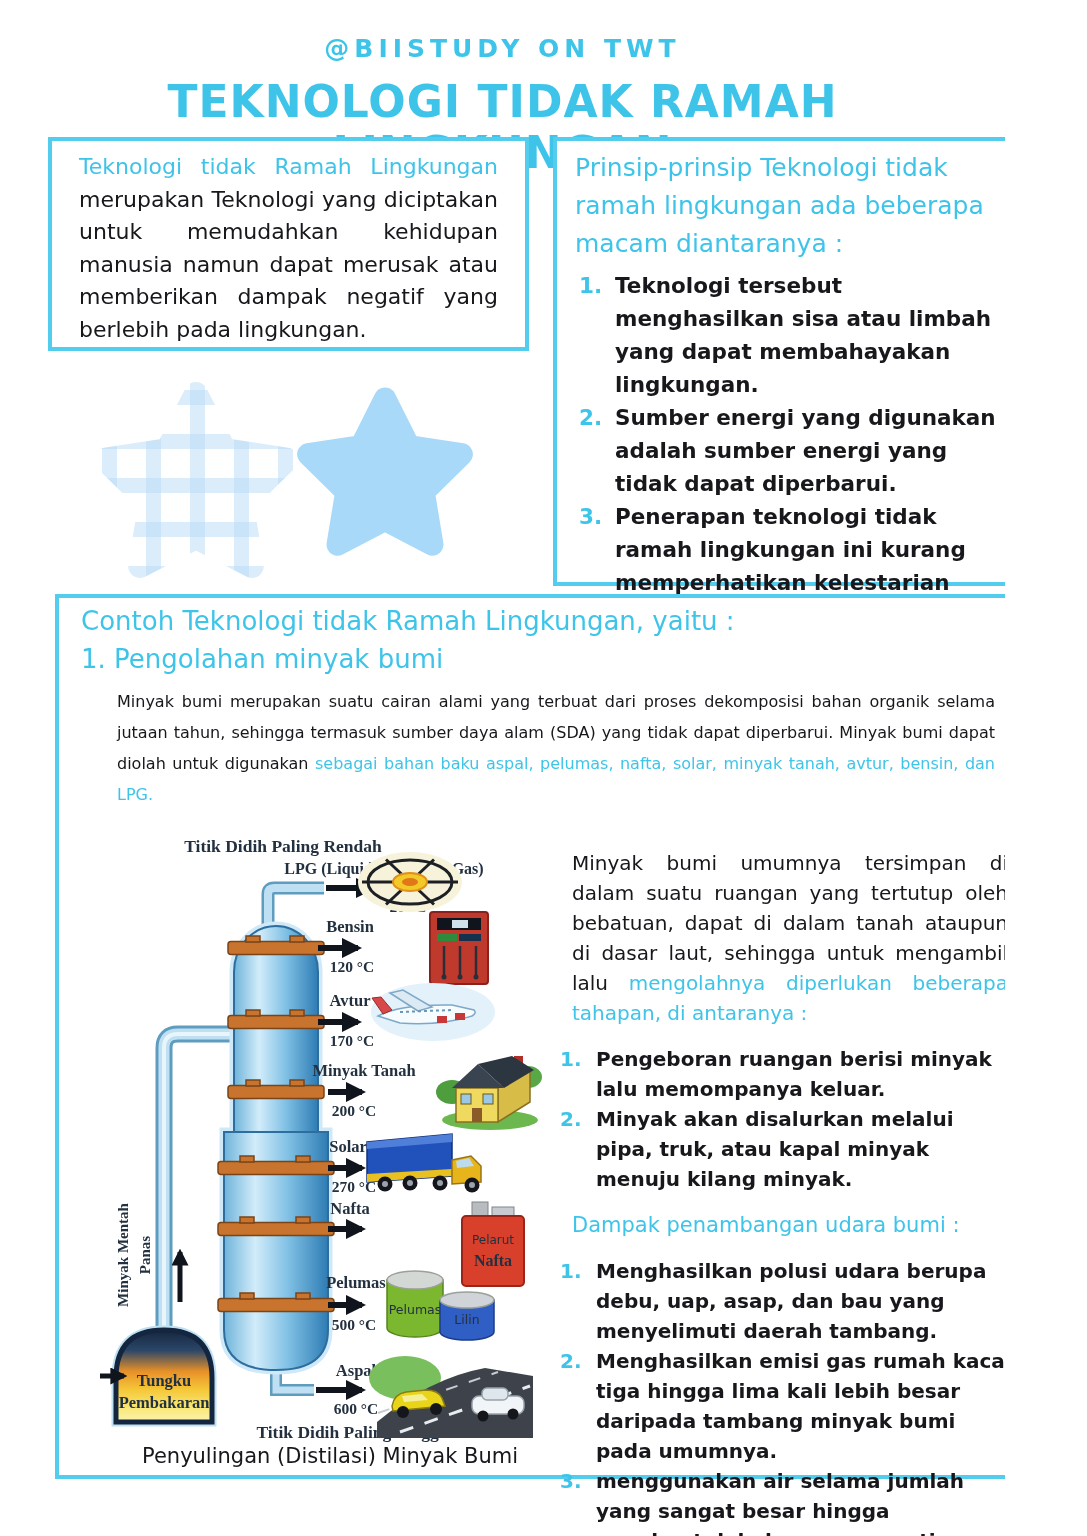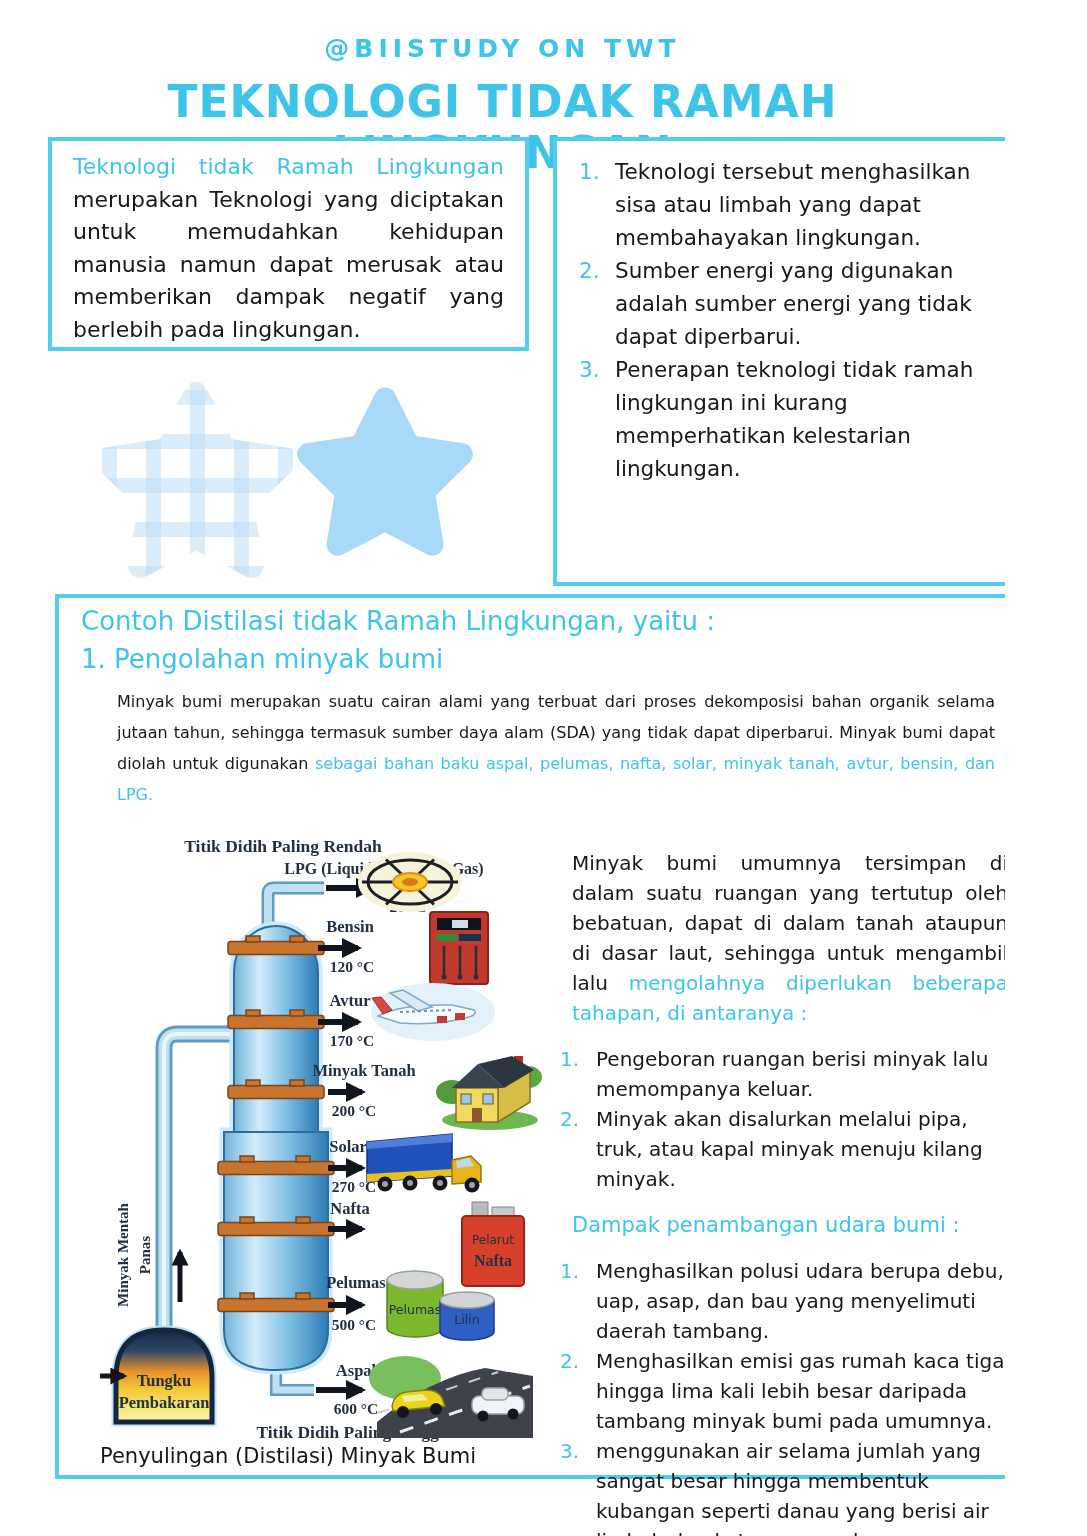--- a/index.html
+++ b/index.html
@@ -5,54 +5,55 @@
   html,body{margin:0;padding:0;background:#ffffff;}
   .page{position:relative;width:1005px;height:1536px;background:#fff;overflow:hidden;
         font-family:"DejaVu Sans",sans-serif;color:#17171c;}
   .abs{position:absolute;}
   .cyan{color:#3ec4e9;}
   .handle{top:34px;left:0;width:100%;text-align:center;font-size:25px;font-weight:bold;
           letter-spacing:5px;color:#3ec4e9;}
   .title{top:76px;left:0;width:100%;text-align:center;font-size:44px;font-weight:bold;
          letter-spacing:1px;color:#3ec4e9;}
   .cbox{border:4px solid #52cdee;background:#fff;box-sizing:border-box;}
-  .def-box{left:48px;top:137px;width:481px;height:214px;padding:10px 21px;
+  .def-box{left:48px;top:137px;width:481px;height:214px;padding:10px 27px;
            font-size:22px;line-height:32.5px;text-align:justify;}
   .prin-box{left:553px;top:137px;width:488px;height:449px;padding:8px 14px 8px 18px;}
   .prin-heading{color:#3ec4e9;font-size:25px;line-height:38px;}
-  .num-list{list-style:none;margin:6px 16px 0 0;padding:0;counter-reset:n;}
+  .num-list{list-style:none;margin:6px 16px 0 0;padding:0;counter-reset:n;font-weight:bold;}
   .num-list li{counter-increment:n;position:relative;padding-left:40px;margin:0;}
   .num-list li::before{content:counter(n) ".";position:absolute;left:4px;top:0;color:#3ec4e9;}
   .prin-list{font-size:21.5px;line-height:33px;}
   .main-box{left:55px;top:594px;width:978px;height:885px;}
   .main-heading{left:22px;top:8px;font-size:26px;color:#3ec4e9;}
   .sub-heading{left:22px;top:46px;font-size:26px;color:#3ec4e9;}
   .main-paragraph{left:58px;top:88px;width:878px;font-size:16px;line-height:31px;text-align:justify;}
   .figure-wrap{left:41px;top:232px;width:460px;height:652px;}
-  .figure-caption{position:absolute;top:614px;left:0;width:100%;font-size:21px;color:#17171c;}
+  .figure-caption{position:absolute;top:614px;left:0;width:100%;text-align:center;font-size:21px;color:#17171c;}
   .right-col{left:497px;top:234px;width:468px;font-size:20px;line-height:30px;}
   .right-col p{margin:16px;text-align:justify;}
   .steps{font-size:20px;line-height:30px;}
   .impact-heading{color:#3ec4e9;margin-top:26px;margin-bottom:0;font-size:21px;}
   svg text{font-family:"Liberation Serif",serif;font-weight:bold;fill:#23303f;}
   svg text.hand{font-family:"DejaVu Sans",sans-serif;font-weight:normal;}
 </style>
 </head>
 <body>
 
 <div class="page">
 
   <div class="abs handle">@BIISTUDY ON TWT</div>
   <div class="abs title">TEKNOLOGI TIDAK RAMAH LINGKUNGAN</div>
 
   <div class="abs cbox def-box">
     <span class="cyan">Teknologi tidak Ramah Lingkungan </span><span>merupakan Teknologi yang diciptakan untuk memudahkan kehidupan manusia namun dapat merusak atau memberikan dampak negatif yang berlebih pada lingkungan.</span>
   </div>
 
   <div class="abs cbox prin-box">
+    <div class="prin-heading">Prinsip-prinsip Teknologi tidak ramah lingkungan ada beberapa macam diantaranya :</div>
     <ol class="num-list prin-list">
       <li><span>Teknologi tersebut menghasilkan sisa atau limbah yang dapat membahayakan lingkungan.</span></li>
       <li><span>Sumber energi yang digunakan adalah sumber energi yang tidak dapat diperbarui.</span></li>
       <li><span>Penerapan teknologi tidak ramah lingkungan ini kurang memperhatikan kelestarian lingkungan.</span></li>
     </ol>
   </div>
 
   <svg class="abs" style="left:88px;top:372px;" width="385" height="208" viewBox="0 0 385 208">
     <defs>
       <pattern id="ging" width="44" height="44" patternUnits="userSpaceOnUse">
@@ -63,21 +64,21 @@
     </defs>
     <g transform="translate(8,12)">
       <polygon points="100,10 128.2,66.2 190.4,75.6 145.6,119.8 155.8,181.9 100,153 44.2,181.9 54.4,119.8 9.6,75.6 71.8,66.2" fill="url(#ging)" stroke="url(#ging)" stroke-width="24" stroke-linejoin="round"></polygon>
     </g>
     <g transform="translate(212,18) scale(0.85)">
       <polygon points="100,10 128.2,66.2 190.4,75.6 145.6,119.8 155.8,181.9 100,153 44.2,181.9 54.4,119.8 9.6,75.6 71.8,66.2" fill="#a9d9f8" stroke="#a9d9f8" stroke-width="26" stroke-linejoin="round"></polygon>
     </g>
   </svg>
 
   <div class="abs cbox main-box">
-    <div class="abs main-heading">Contoh Distilasi tidak Ramah Lingkungan, yaitu :</div>
+    <div class="abs main-heading">Contoh Teknologi tidak Ramah Lingkungan, yaitu :</div>
     <div class="abs sub-heading">1. Pengolahan minyak bumi</div>
     <div class="abs main-paragraph">
       <span>Minyak bumi merupakan suatu cairan alami yang terbuat dari proses dekomposisi bahan organik selama jutaan tahun, sehingga termasuk sumber daya alam (SDA) yang tidak dapat diperbarui. Minyak bumi dapat diolah untuk digunakan </span><span class="cyan">sebagai bahan baku aspal, pelumas, nafta, solar, minyak tanah, avtur, bensin, dan LPG.</span>
     </div>
 
     <div class="abs figure-wrap">
       <svg width="460" height="618" viewBox="0 0 460 618">
         <defs>
           <marker id="ah" viewBox="0 0 10 10" refX="8" refY="5" markerWidth="3.4" markerHeight="3.4" orient="auto">
             <path d="M0,0 L10,5 L0,10 Z" fill="#10141c"></path>

